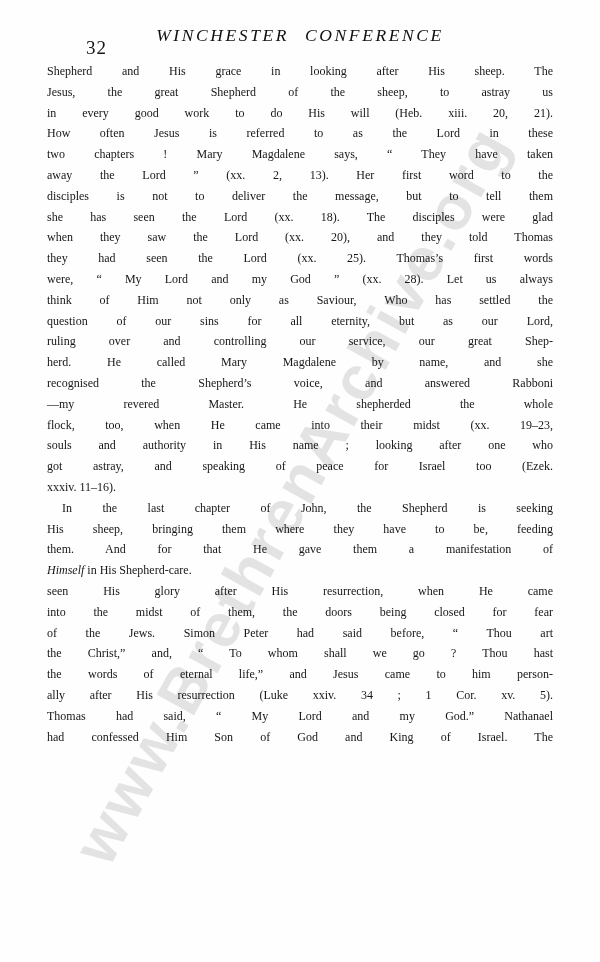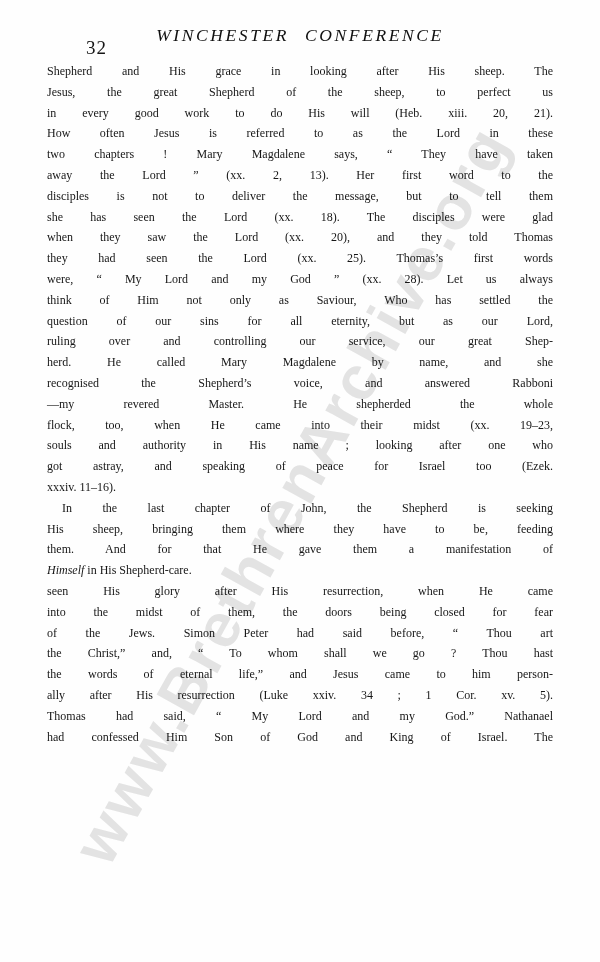--- a/index.html
+++ b/index.html
@@ -89,21 +89,21 @@
   <div class="watermark">www.BrethrenArchive.org</div>
 
   <div class="page-header">
     <span class="page-number">32</span>
     <div class="running-head">WINCHESTER CONFERENCE</div>
   </div>
 
   <div class="page-body">
       <div class="paragraph">
         <div class="line">Shepherd and His grace in looking after His sheep.  The</div>
-        <div class="line">Jesus, the great Shepherd of the sheep, to perfect us</div>
+        <div class="line">Jesus, the great Shepherd of the sheep, to astray us</div>
         <div class="line">in every good work to do His will (Heb. xiii. 20, 21).</div>
         <div class="line">How often Jesus is referred to as the Lord in these</div>
         <div class="line">two chapters !  Mary Magdalene says, “ They have taken</div>
         <div class="line">away the Lord ” (xx. 2, 13).  Her first word to the</div>
         <div class="line">disciples is not to deliver the message, but to tell them</div>
         <div class="line">she has seen the Lord (xx. 18).  The disciples were glad</div>
         <div class="line">when they saw the Lord (xx. 20), and they told Thomas</div>
         <div class="line">they had seen the Lord (xx. 25).  Thomas’s first words</div>
         <div class="line">were, “ My Lord and my God ” (xx. 28).  Let us always</div>
         <div class="line">think of Him not only as Saviour, Who has settled the</div>

